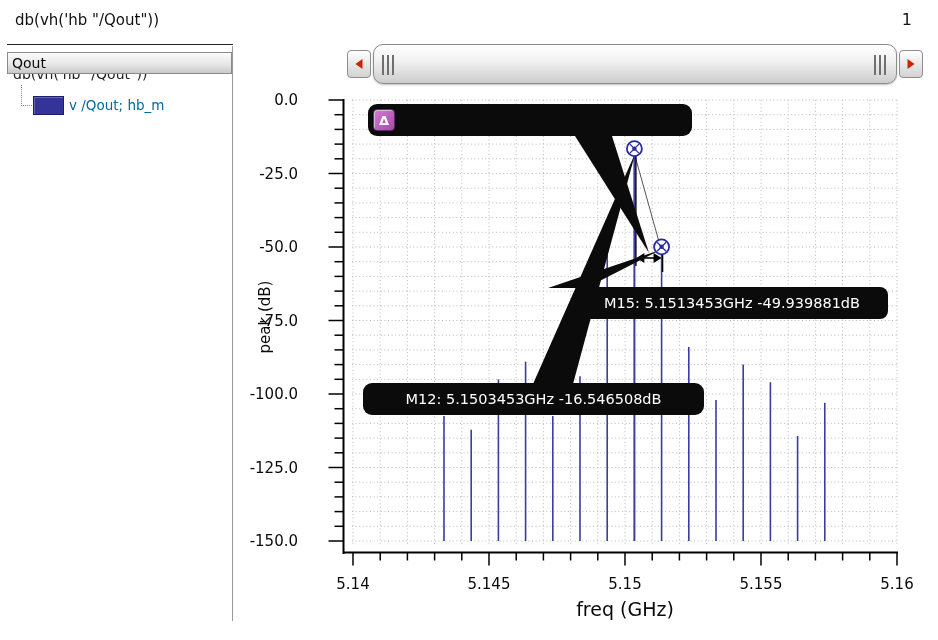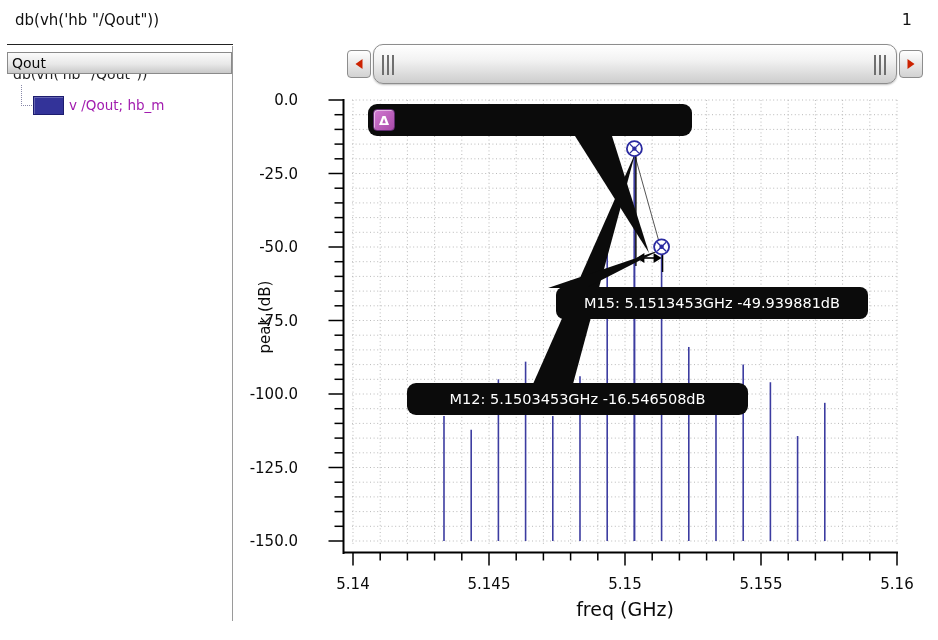--- a/index.html
+++ b/index.html
@@ -16,21 +16,21 @@
                background:linear-gradient(#fbfbfb,#e8e8e8 55%,#c9c9c9);
                border:1px solid #8a8a8a;font-size:14px;line-height:21px;padding-left:4px;color:#0a0a0a;}
   .tree{position:absolute;left:0;top:28px;width:224px;bottom:0;background:#fff;overflow:hidden;}
   .tree-clip{height:13px;overflow:hidden;position:relative;}
   .tree-clip span{position:absolute;left:6px;top:-8px;font-size:14px;white-space:nowrap;color:#222;}
   .tree-row{position:relative;height:26px;margin-top:6px;}
   .connector{position:absolute;left:14px;top:-8px;width:10px;height:20px;
              border-left:1px dotted #8989a9;border-bottom:1px dotted #8989a9;}
   .swatch{position:absolute;left:26px;top:3px;width:29px;height:17px;background:#333399;
           border:1px solid #1c1c6e;box-shadow:inset 1px 1px 0 rgba(255,255,255,.25);}
-  .trace-label{position:absolute;left:62px;top:4px;font-size:13.5px;white-space:nowrap;color:#a21caf;}
+  .trace-label{position:absolute;left:62px;top:4px;font-size:13.5px;white-space:nowrap;color:#0369a1;}
   
   .hscroll{position:absolute;left:347px;top:42px;width:576px;height:44px;}
   .sb-btn{position:absolute;top:8px;width:24px;height:28px;border:1px solid #8d8d8d;border-radius:4px;
           background:linear-gradient(#ffffff,#d2d2d2);box-sizing:border-box;}
   .sb-btn.left{left:0;}
   .sb-btn.right{right:0;}
   .tri{position:absolute;top:50%;left:50%;width:0;height:0;transform:translate(-50%,-50%);}
   .tri.l{border-top:5px solid transparent;border-bottom:5px solid transparent;border-right:7px solid #cc2200;}
   .tri.r{border-top:5px solid transparent;border-bottom:5px solid transparent;border-left:7px solid #cc2200;}
   .sb-thumb{position:absolute;left:26px;right:26px;top:2px;height:40px;border:1px solid #8d8d8d;
@@ -42,22 +42,22 @@
   
   svg#plot{position:absolute;left:0;top:0;}
   .axis-title-y{position:absolute;left:213px;top:308px;width:104px;text-align:center;font-size:15px;
                 transform:rotate(-90deg);color:#0a0a0a;}
   .axis-title-x{position:absolute;left:563px;top:598px;width:124px;text-align:center;font-size:19px;color:#0a0a0a;}
   
   .mbox{position:absolute;height:32px;background:#0b0b0b;border-radius:9px;color:#fff;
         display:flex;align-items:center;justify-content:center;font-size:14.5px;white-space:nowrap;
         box-sizing:border-box;}
   #delta-box{left:368px;top:104px;width:324px;justify-content:flex-start;padding-left:5px;}
-  #m12-box{left:363px;top:383px;width:341px;margin-left:44px;}
-  #m15-box{left:556px;top:287px;width:312px;border-radius:8px;}
+  #m12-box{left:363px;top:383px;width:341px;}
+  #m15-box{left:576px;top:287px;width:312px;border-radius:8px;}
   .delta-icon{width:22px;height:22px;border-radius:4px;margin-right:9px;flex:0 0 auto;
               background:linear-gradient(135deg,#d27ad2,#a84aa8);border:1px solid #5e2a6e;
               box-shadow:inset 1px 1px 0 rgba(255,255,255,.5);color:#fff;font-size:13px;font-weight:bold;
               display:flex;align-items:center;justify-content:center;box-sizing:border-box;}
 </style>
 </head>
 <body>
 
 <div id="stage">
 

